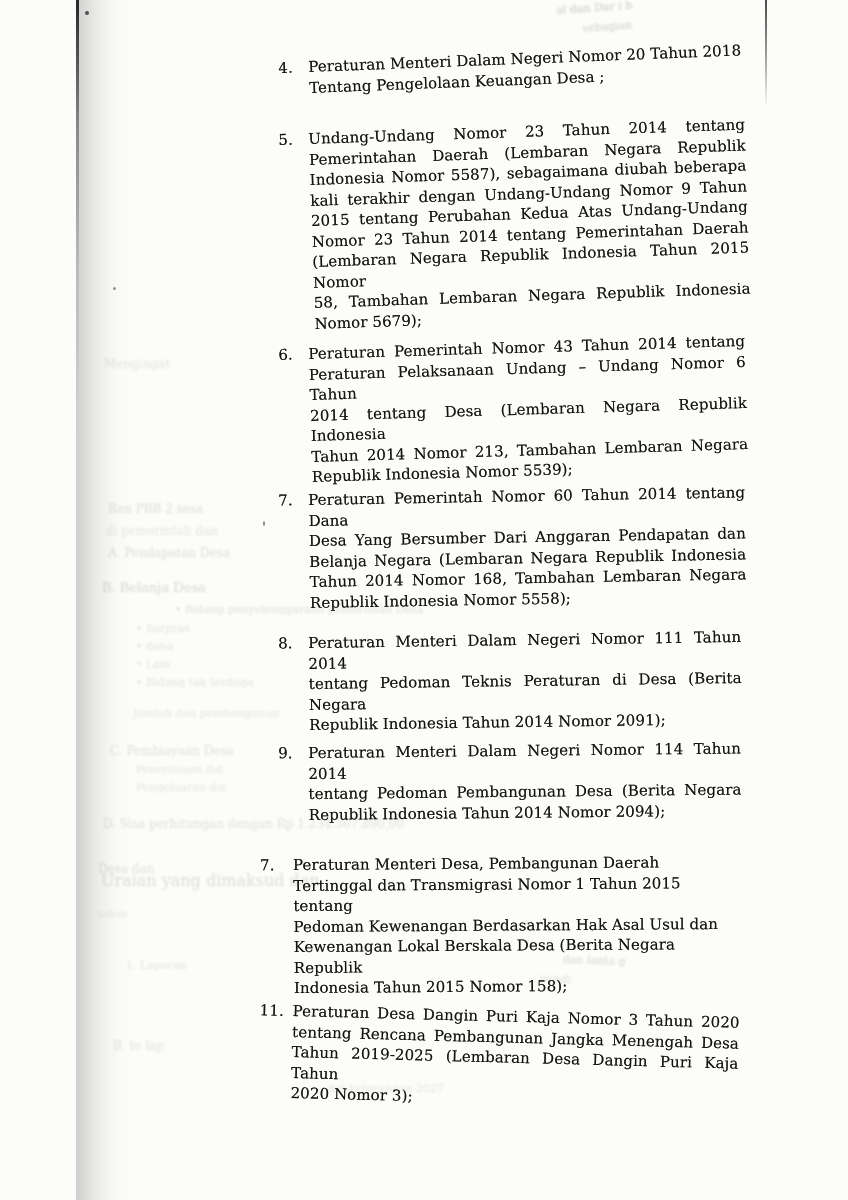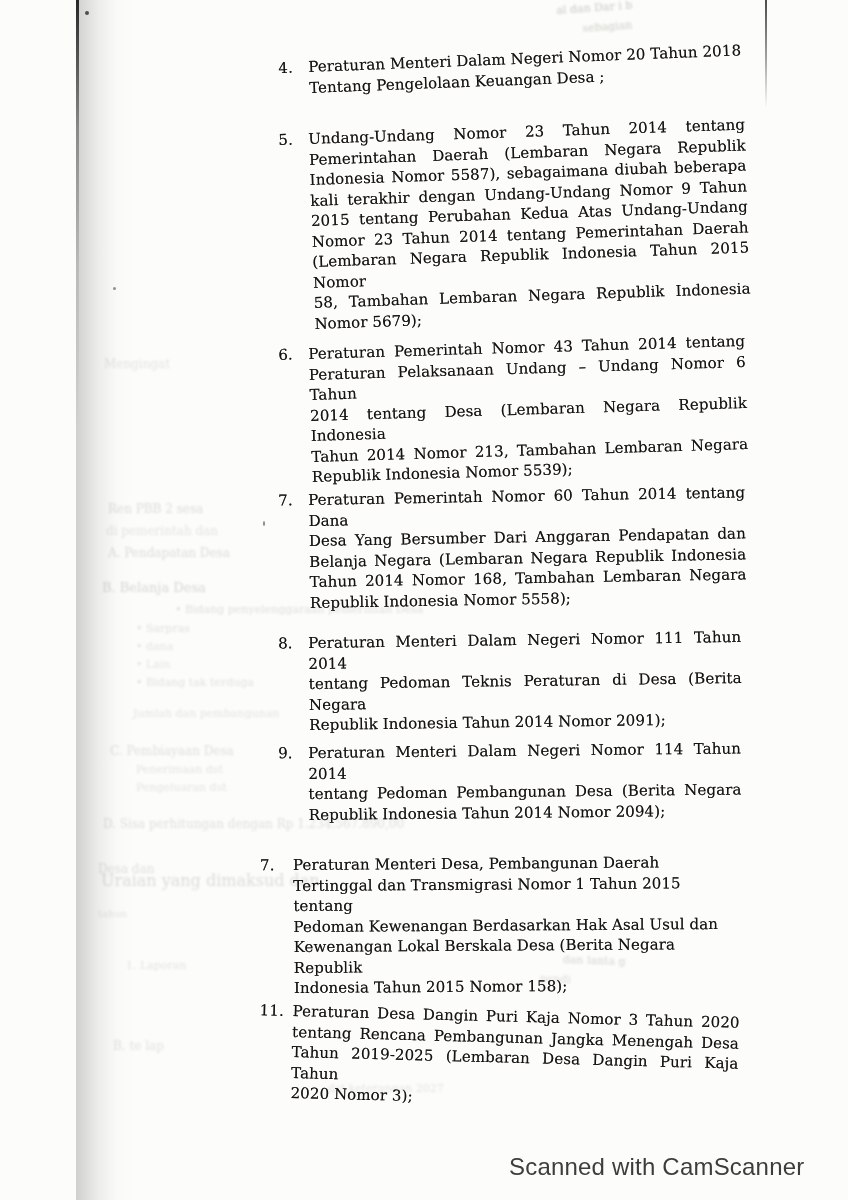--- a/index.html
+++ b/index.html
@@ -172,15 +172,14 @@
       </div>
       <div class="doc-item">
         <span class="num">11.</span>
         <div class="line">Peraturan Desa Dangin Puri Kaja Nomor 3 Tahun 2020</div>
         <div class="line">tentang Rencana Pembangunan Jangka Menengah Desa</div>
         <div class="line">Tahun 2019-2025 (Lembaran Desa Dangin Puri Kaja Tahun</div>
         <div class="line plain">2020 Nomor 3);</div>
       </div>
     </div>
 
-  <div class="watermark">Scanned with CamScanner</div>
 
 </div>
 
 </body></html>

